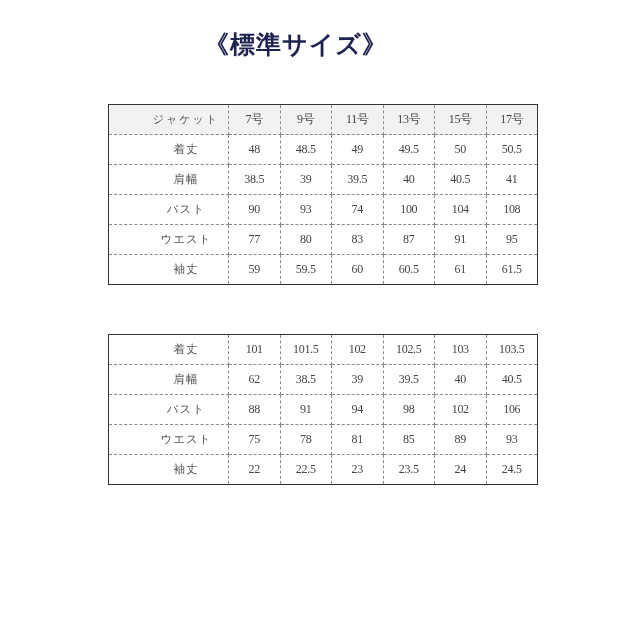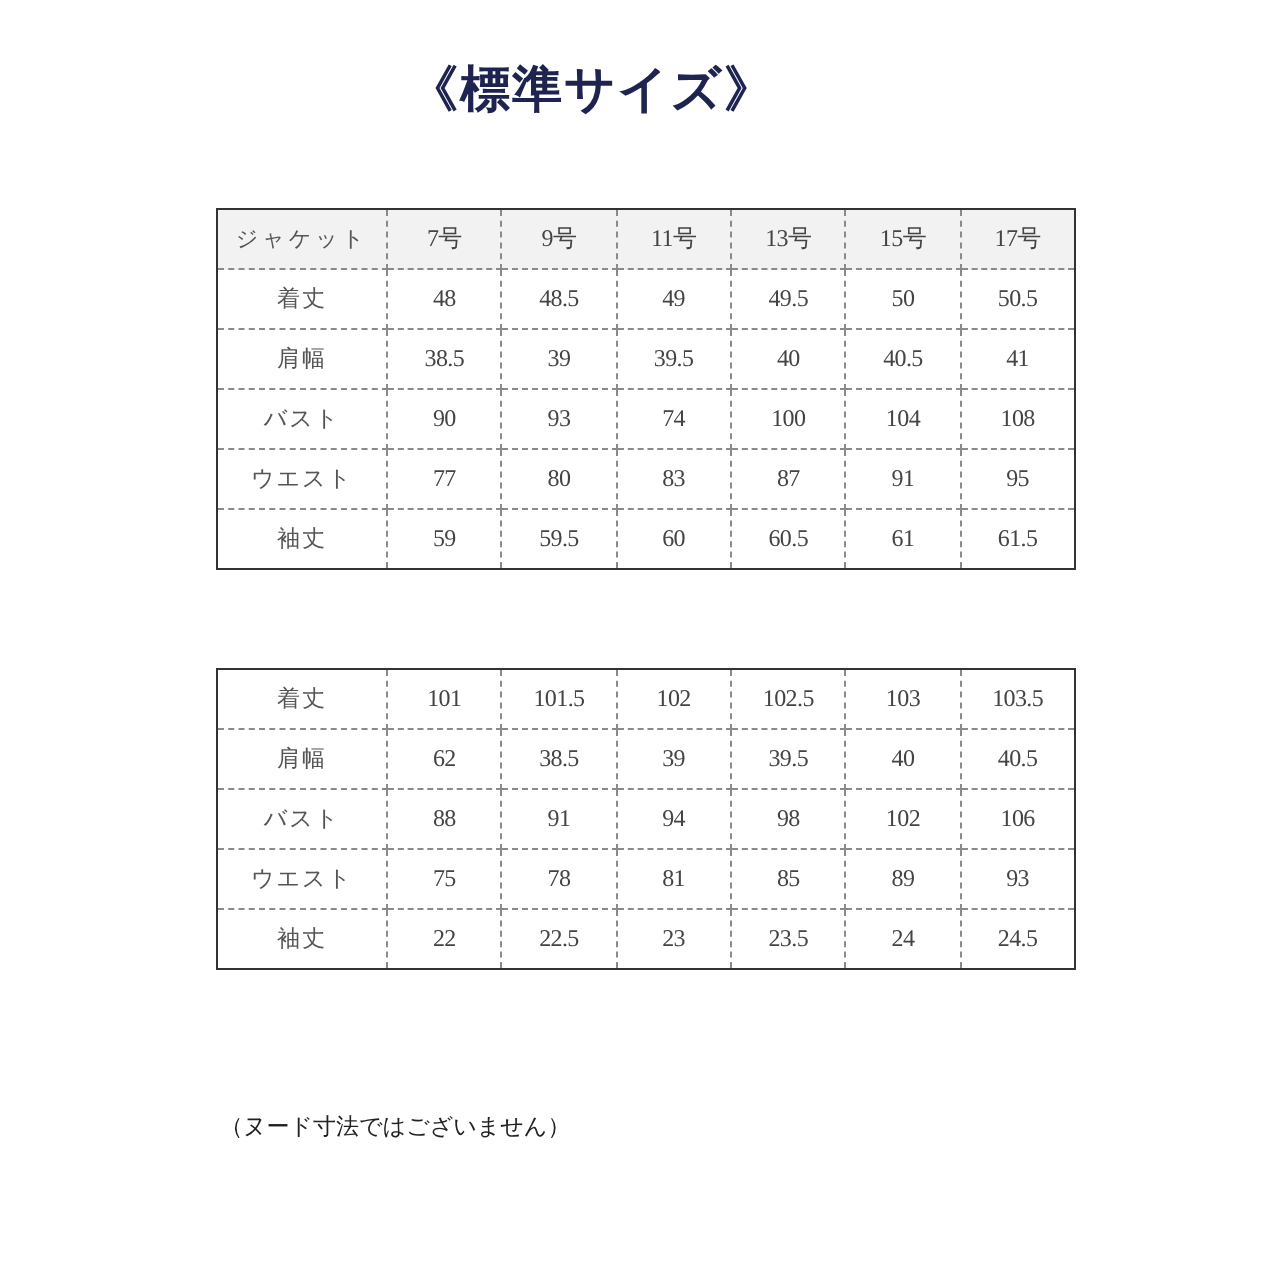--- a/index.html
+++ b/index.html
@@ -53,20 +53,21 @@
     table.size-table tr:last-child td { border-bottom: none; }
     table.size-table tr.header-row td {
       background: #f2f2f2;
     }
     table.size-table td.label-cell {
       width: 84px;
       font-family: "DejaVu Serif", serif;
       font-size: 11.5px;
       letter-spacing: 1px;
       color: #555555;
+      padding-left: 35px;
     }
     table.size-table tr.header-row td.label-cell {
       font-size: 11px;
       letter-spacing: 2px;
     }
     #table-onepiece tr.header-row td.label-cell {
       color: #222222;
       font-weight: bold;
       letter-spacing: 1px;
     }
@@ -191,14 +192,13 @@
     <td>22.5</td>
     <td>23</td>
     <td>23.5</td>
     <td>24</td>
     <td>24.5</td>
   </tr>
 </tbody>
   </table>
 
 <div class="notes">
-  <span class="note-line">（ヌード寸法ではございません）</span>
 </div>
 
 </body></html>

